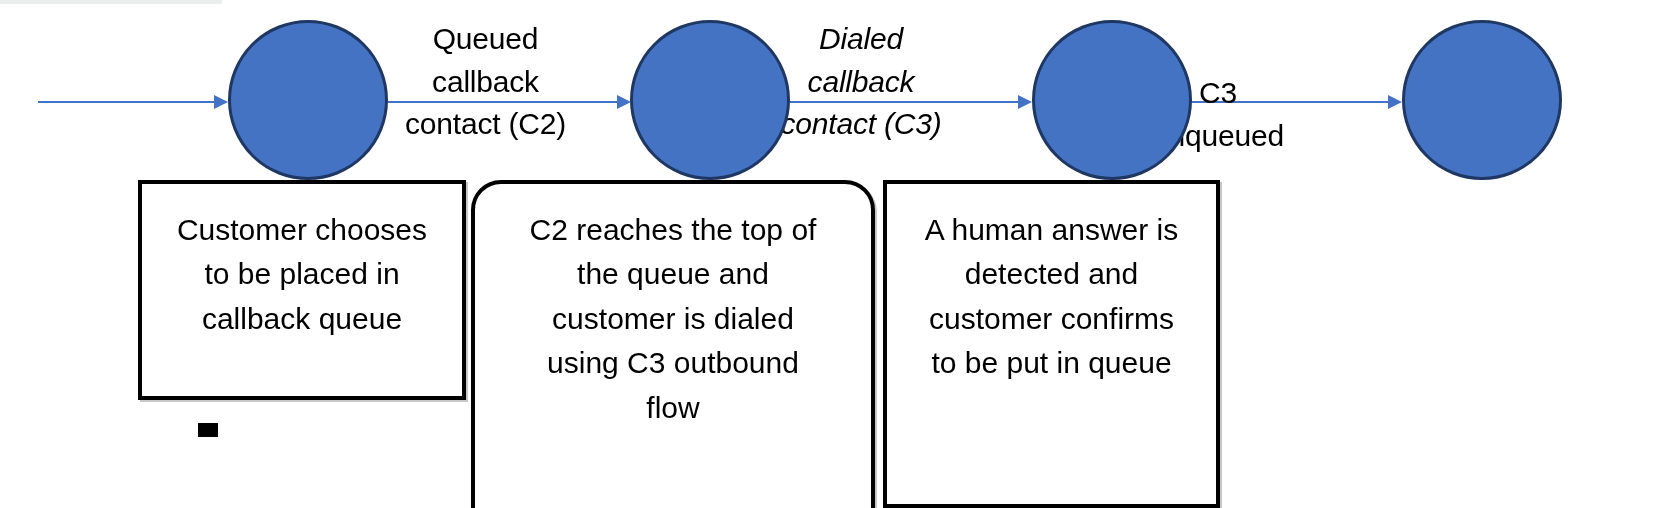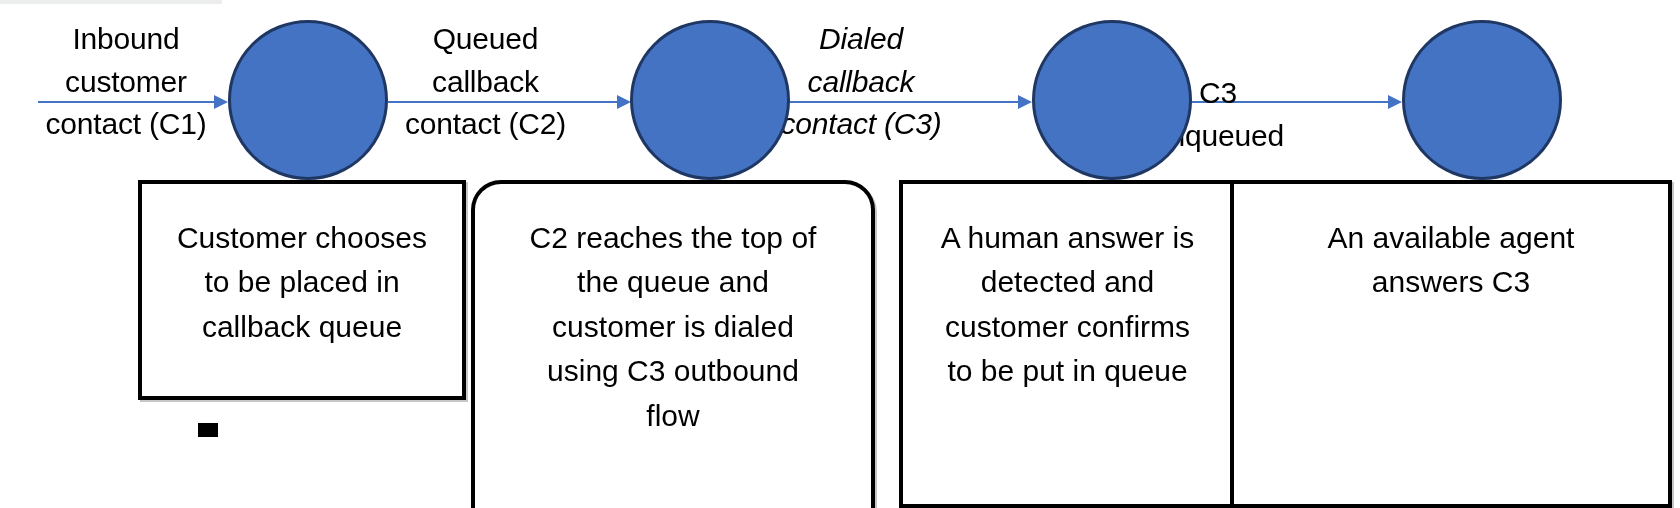--- a/index.html
+++ b/index.html
@@ -77,21 +77,21 @@
   .desc-box {
     position: absolute;
     background: #ffffff;
     border: 4px solid #000000;
     box-sizing: border-box;
     color: #000000;
     font-size: 30px;
     line-height: 1.48;
     text-align: center;
     white-space: pre-line;
-    padding-top: 32px;
+    padding-top: 24px;
     padding-left: 10px;
     padding-right: 10px;
     box-shadow: 2px 2px 0 rgba(0,0,0,0.22);
   }
 
   
   .square-artifact {
     position: absolute;
     background: #000000;
   }
@@ -116,23 +116,20 @@
   <div class="arrow" style="left:762px; top:95px; width:270px;">
     <div class="shaft"></div>
     <div class="head"></div>
   </div>
 
   <div class="arrow" style="left:1130px; top:95px; width:272px;">
     <div class="shaft"></div>
     <div class="head"></div>
   </div>
 
-  <div class="edge-label" style="left:18px; top:18px; width:216px;">Inbound
-customer
-contact (C1)</div>
 
   <div class="edge-label" style="left:378px; top:18px; width:215px;">Queued
 callback
 contact (C2)</div>
 
   <div class="edge-label" style="left:755px; top:18px; width:212px;font-style:italic;">Dialed
 callback
 contact (C3)</div>
 
   <div class="edge-label" style="left:1133px; top:72px; width:170px;">C3
@@ -149,23 +146,21 @@
   <div class="desc-box" style="left:138px; top:180px; width:328px; height:220px;">Customer chooses
 to be placed in
 callback queue</div>
 
   <div class="desc-box" style="left:471px; top:180px; width:404px; height:381px;border-radius:30px;">C2 reaches the top of
 the queue and
 customer is dialed
 using C3 outbound
 flow</div>
 
-  <div class="desc-box" style="left:883px; top:180px; width:337px; height:328px;margin-left:16px;">A human answer is
+  <div class="desc-box" style="left:883px; top:180px; width:337px; height:328px;">A human answer is
 detected and
 customer confirms
 to be put in queue</div>
 
-  <div class="desc-box" style="left:1230px; top:180px; width:442px; height:328px;">An available agent
-answers C3</div>
 
   <div class="square-artifact" style="left:198px; top:423px; width:20px; height:14px;"></div>
 
 </div>
 
 </body></html>

